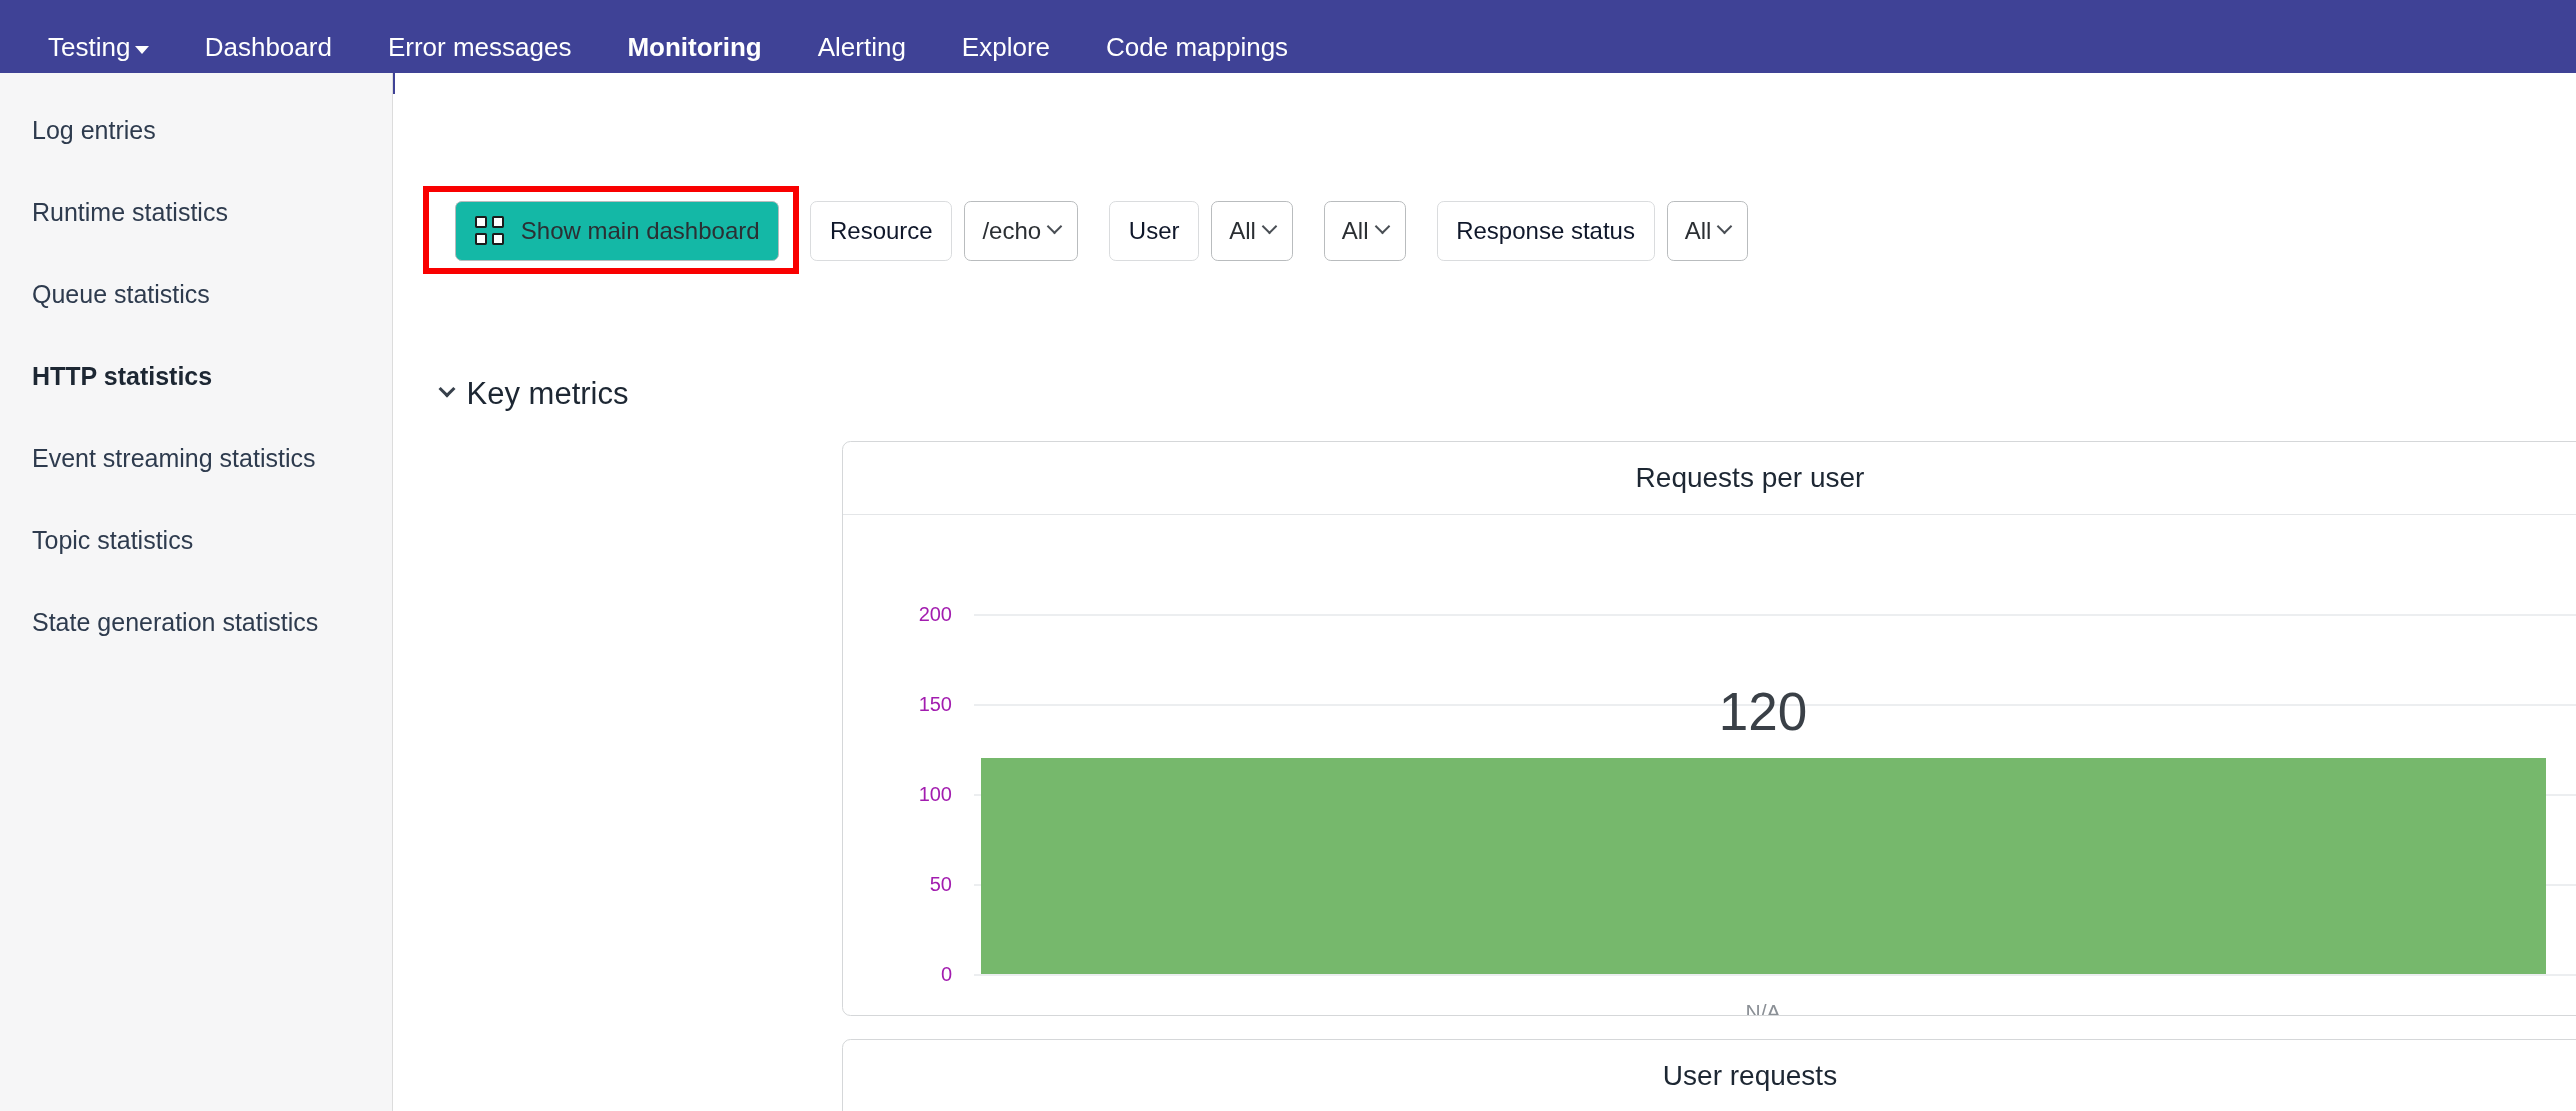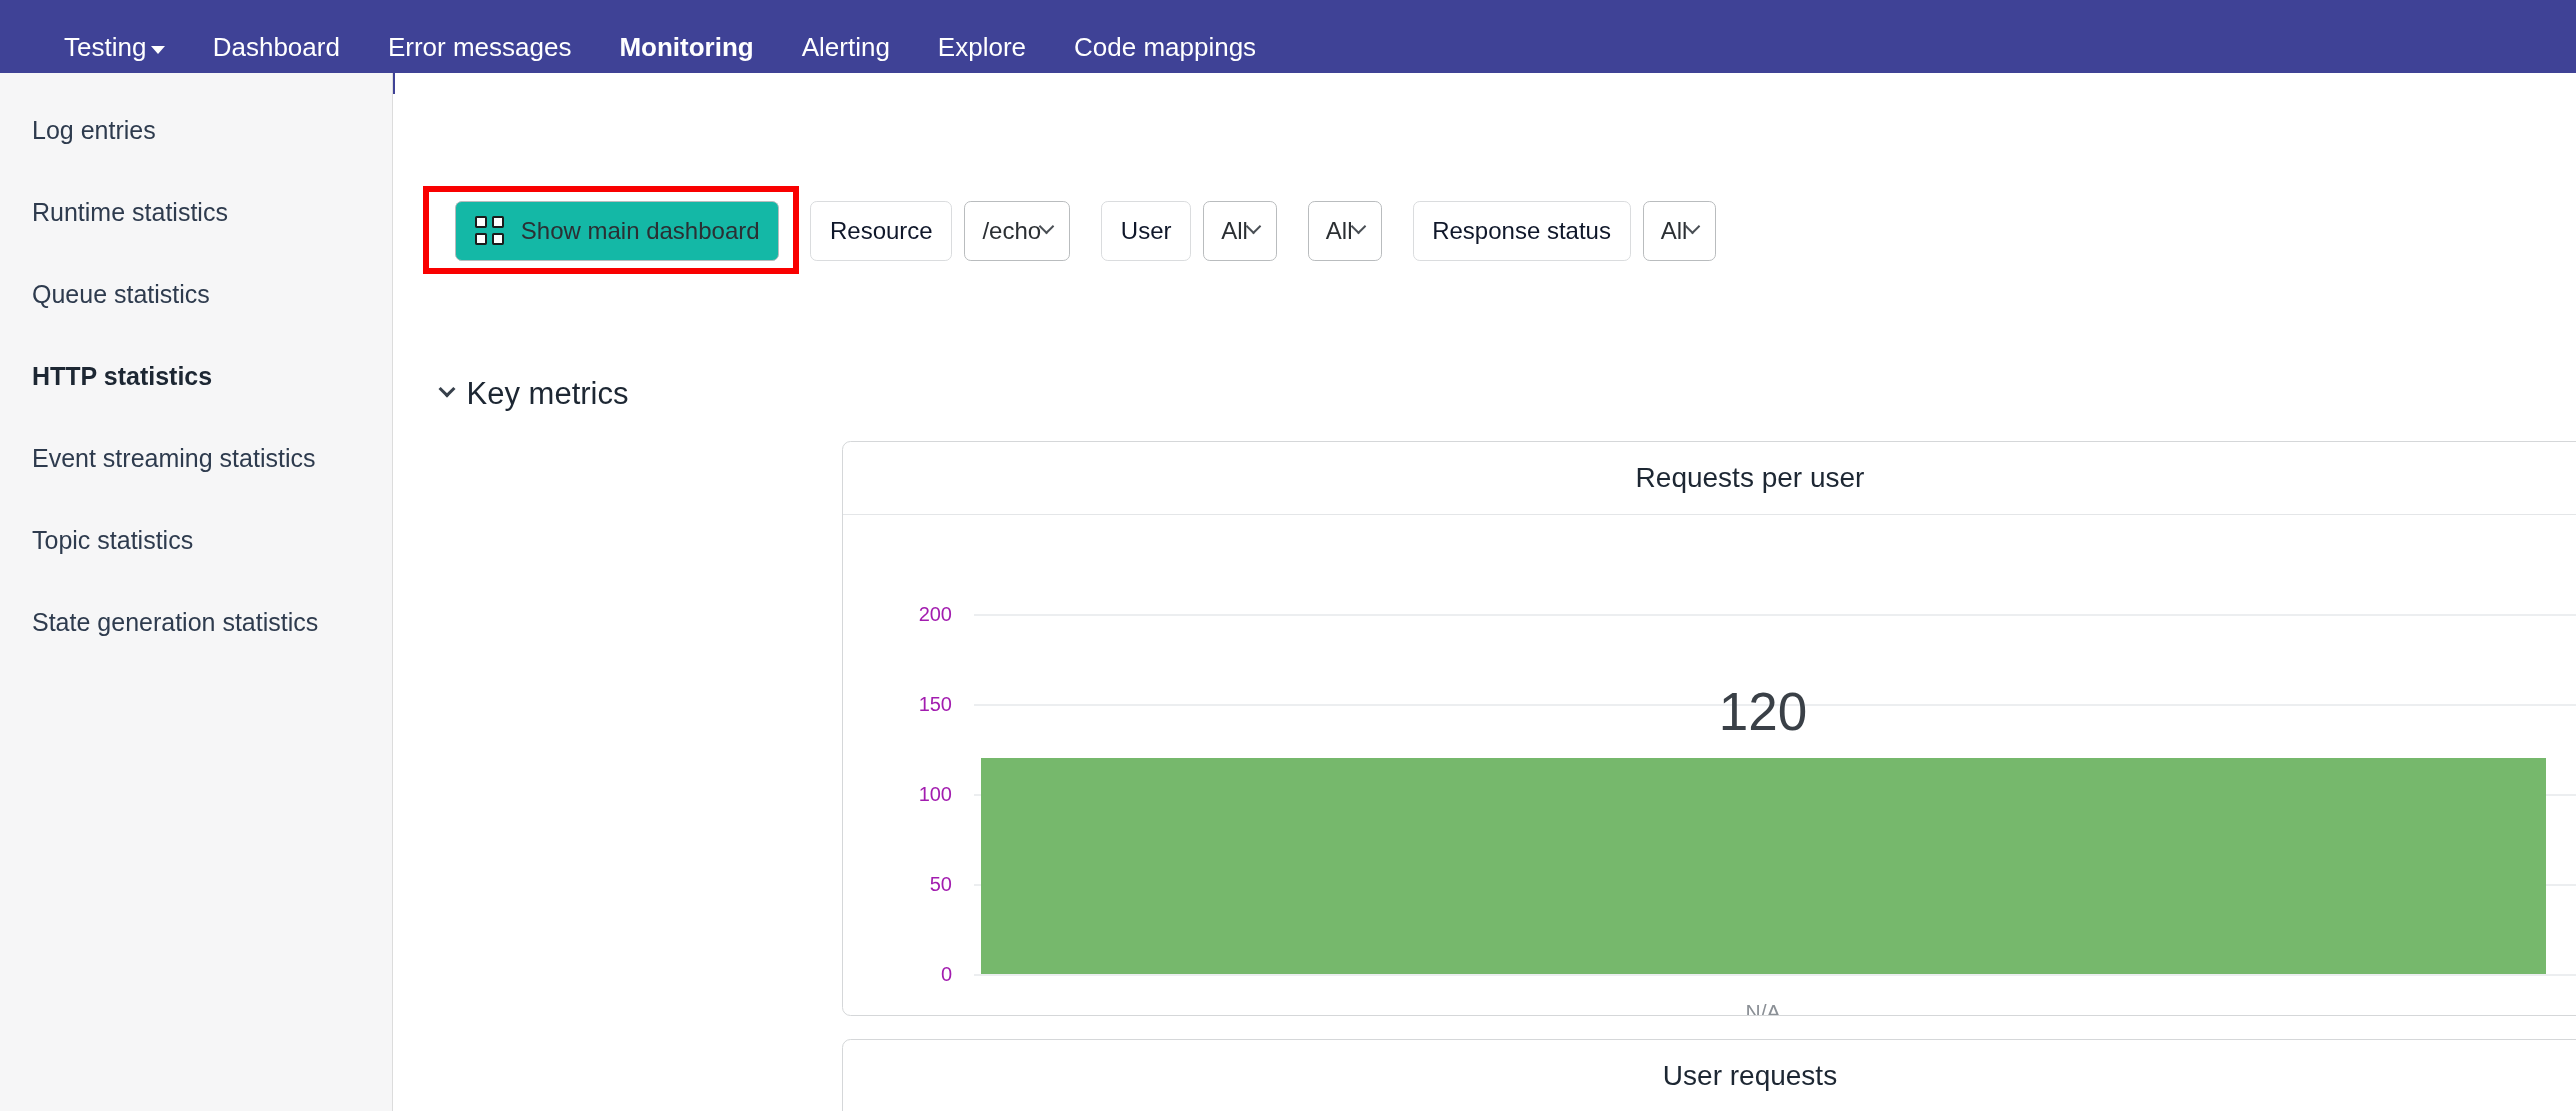--- a/index.html
+++ b/index.html
@@ -13,22 +13,22 @@
 
   
   .navbar {
     position: absolute;
     top: 0; left: 0;
     width: 2576px;
     height: 94px;
     background: #3f4296;
     display: flex;
     align-items: center;
-    padding-left: 40px;
-    gap: 0;
+    padding-left: 24px;
+    gap: 8px;
   }
   .nav-item {
     color: #ffffff;
     font-size: 26px;
     line-height: 1;
     padding: 0 24px;
     white-space: nowrap;
     display: flex;
     align-items: center;
     cursor: pointer;
@@ -136,21 +136,21 @@
     white-space: nowrap;
     cursor: pointer;
   }
   .filter-value {
     height: 60px;
     border: 1.7px solid #b9bcbe;
     border-radius: 6.8px;
     background: #ffffff;
     display: flex;
     align-items: center;
-    gap: 0;
+    gap: 8px;
     padding: 0 17px;
     font-size: 24px;
     color: #2b2f33;
     white-space: nowrap;
     cursor: pointer;
   }
   .chev {
     display: inline-block;
     width: 11px; height: 11px;
     border-right: 2.6px solid #4a4f55;

